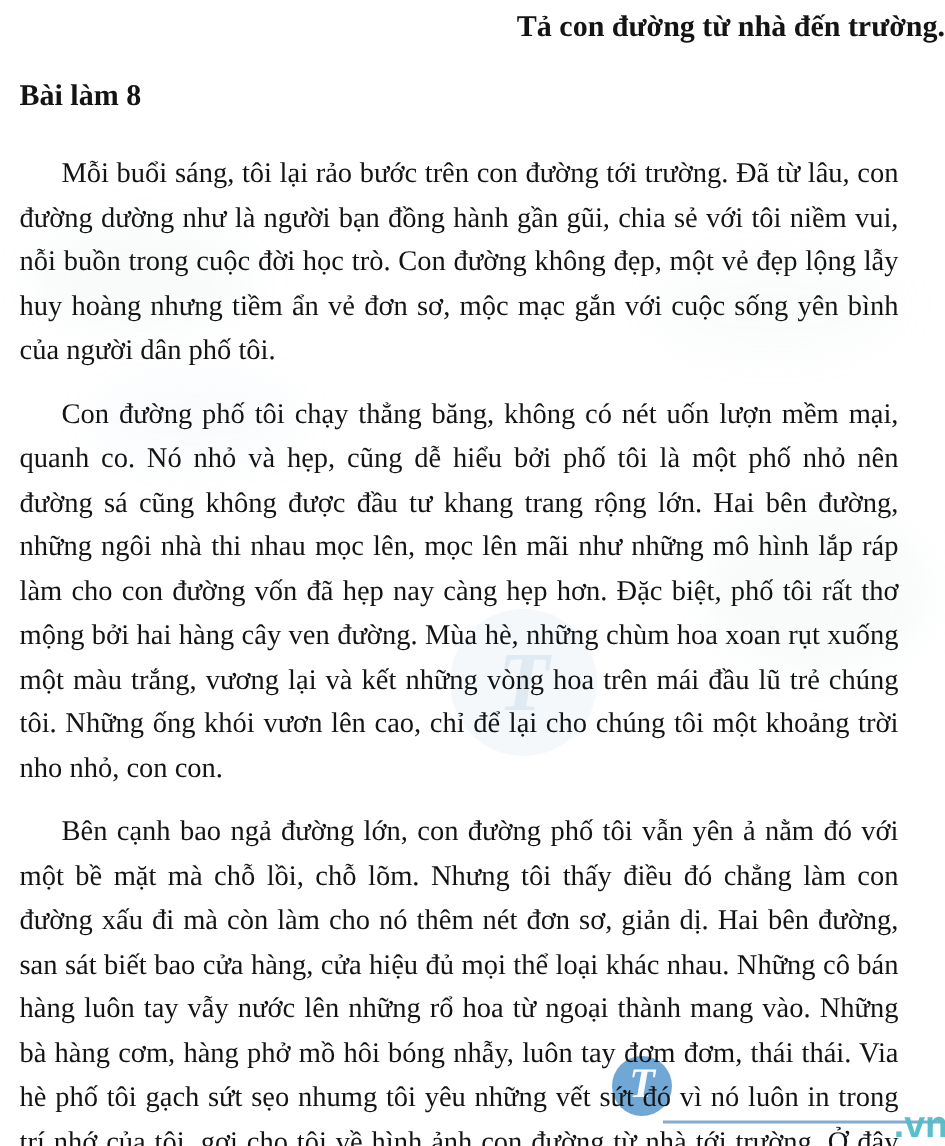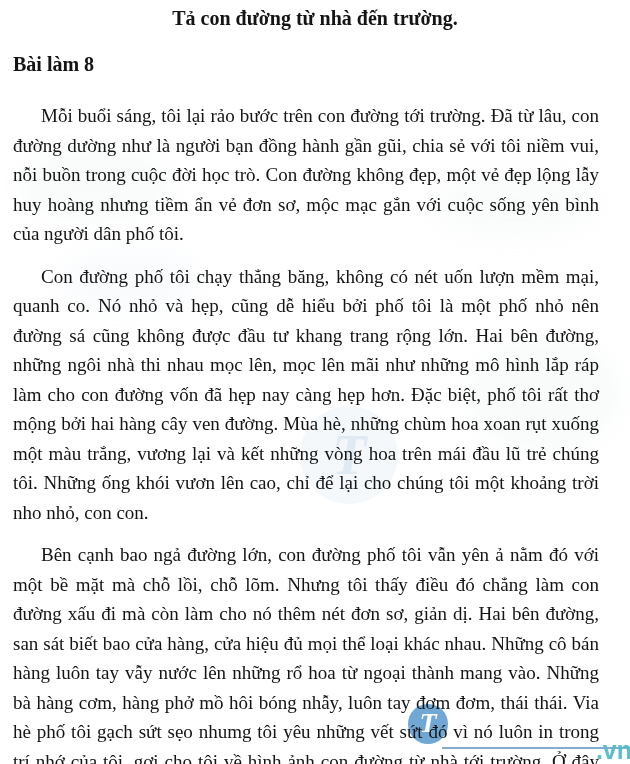--- a/index.html
+++ b/index.html
@@ -25,21 +25,21 @@
   }
   .blob-1 { left: 20px;  top: 150px; width: 150px; height: 70px;  background: rgba(150, 205, 180, 0.07); }
   .blob-2 { left: 470px; top: 340px; width: 150px; height: 110px; background: rgba(160, 210, 185, 0.08); }
   .blob-3 { left: 60px;  top: 250px; width: 140px; height: 60px;  background: rgba(150, 195, 215, 0.06); }
   .blob-4 { left: 430px; top: 170px; width: 170px; height: 70px;  background: rgba(170, 205, 190, 0.06); }
 
   .title {
     position: relative;
     z-index: 2;
     padding-top: 6px;
-    text-align: center;
+    text-align: right;
     font-size: 20px;
     font-weight: bold;
     line-height: 24px;
   }
   .heading {
     position: relative;
     z-index: 2;
     margin: 22px 0 0 13px;
     font-size: 20px;
     font-weight: bold;

